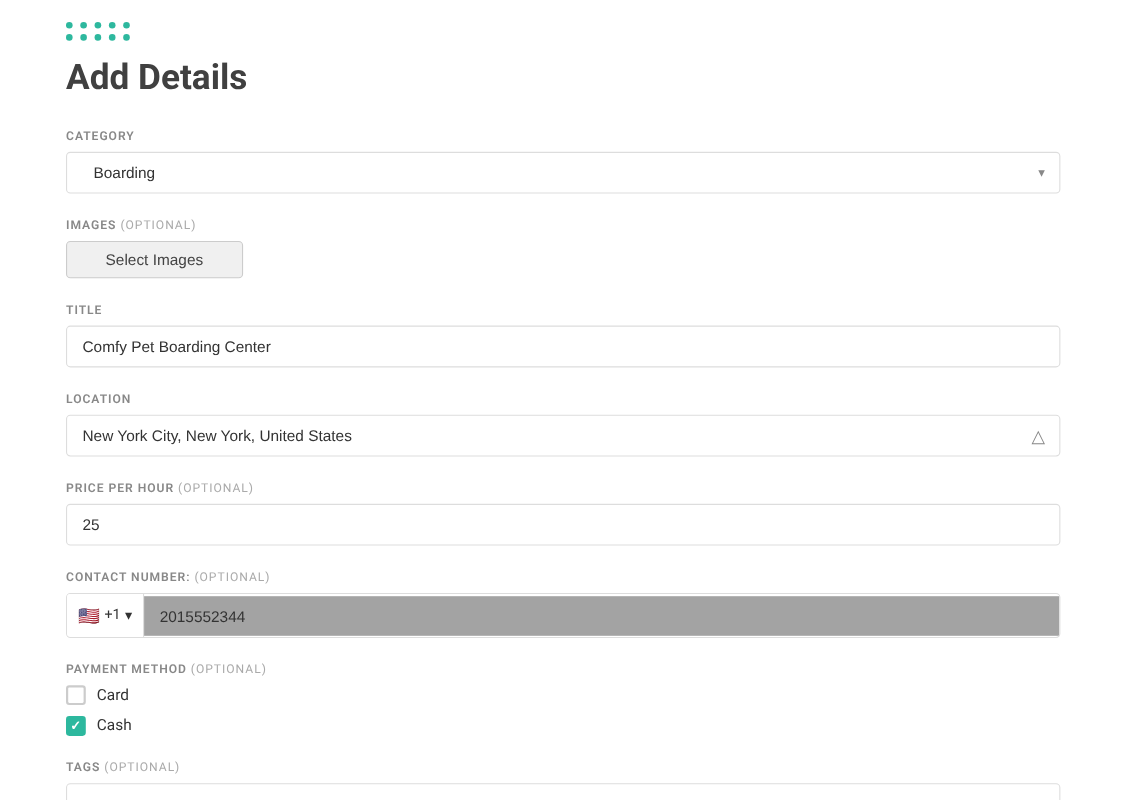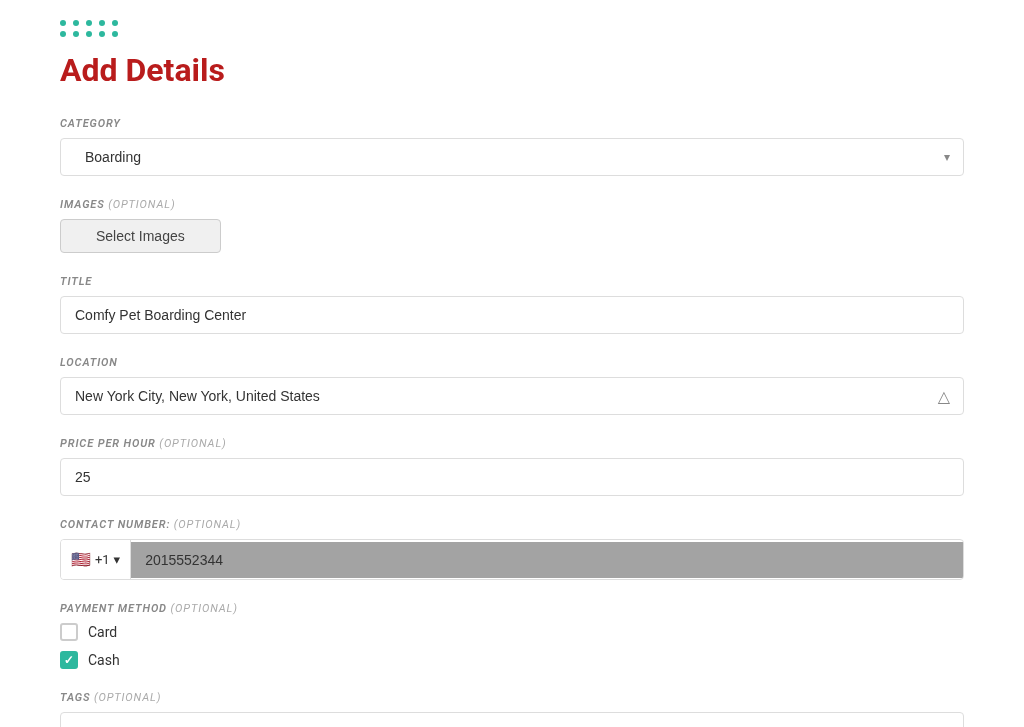--- a/index.html
+++ b/index.html
@@ -32,37 +32,36 @@
     .dot {
       width: 6px;
       height: 6px;
       border-radius: 50%;
       background-color: #2db89e;
     }
 
     .page-title {
       font-size: 32px;
       font-weight: 700;
-      color: #b91c1c;
+      color: #404040;
       margin-bottom: 28px;
     }
 
     .form-group {
       margin-bottom: 22px;
     }
 
     .form-label {
       display: block;
       font-size: 11px;
       font-weight: 600;
       letter-spacing: 0.08em;
       text-transform: uppercase;
       color: #888888;
       margin-bottom: 8px;
-      font-style: italic;
     }
 
     .form-label .optional {
       font-weight: 400;
       color: #aaaaaa;
     }
 
     .form-input {
       width: 100%;
       padding: 10px 14px;

